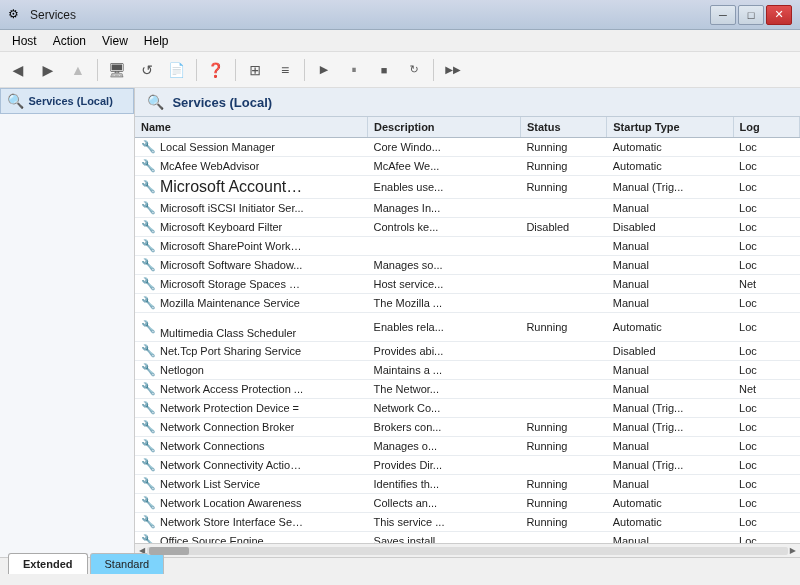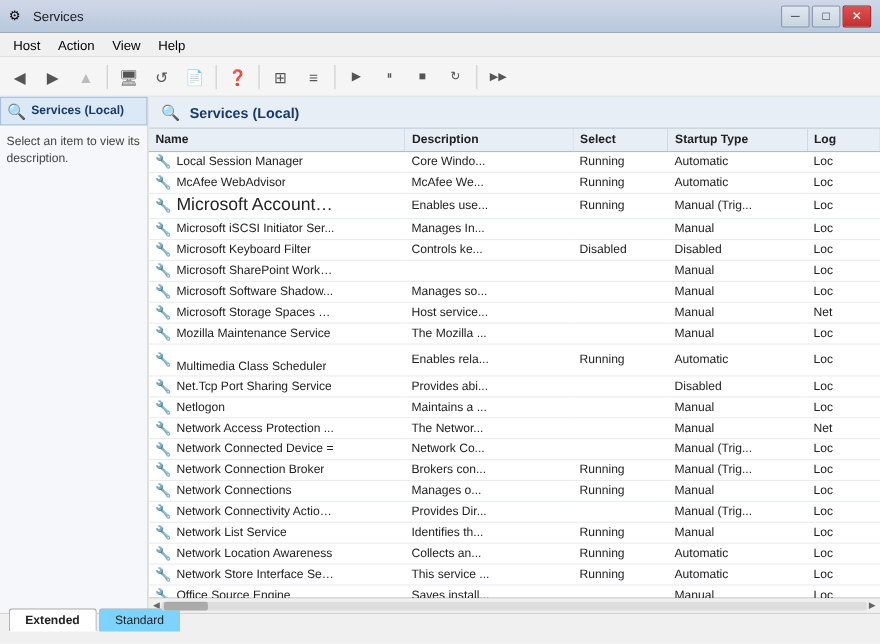--- a/index.html
+++ b/index.html
@@ -311,37 +311,36 @@
   <div class="toolbar-btn" style="font-size:10px;">▶▶</div>
 </div>
 
 <div class="main-layout">
 
   <div class="sidebar">
     <div class="sidebar-item">
       <span class="sidebar-item-icon">🔍</span>
       <span class="sidebar-item-label">Services (Local)</span>
     </div>
-    <div class="sidebar-description">Select an item to view its description.</div>
   </div>
 
   <div class="content-area">
 
     <div class="content-header">
       <span class="content-header-icon">🔍</span>
       <span class="content-header-title">Services (Local)</span>
     </div>
 
     <div class="services-table-container">
       <table class="services-table">
         <thead>
           <tr>
             <th style="width:175px;">Name</th>
             <th style="width:115px;">Description</th>
-            <th style="width:65px;">Select</th>
+            <th style="width:65px;">Status</th>
             <th style="width:95px;">Startup Type</th>
             <th style="width:50px;">Log</th>
           </tr>
         </thead>
         <tbody id="services-tbody">
         <tr>
               <td style="display: flex; align-items: center; gap: 4px; max-width: 175px; overflow: hidden;">
                 <span style="font-size: 12px; color: rgb(74, 122, 170); flex-shrink: 0;">🔧</span>
                 <span style="overflow: hidden; text-overflow: ellipsis; white-space: nowrap; font-size: 11px;">Local Session Manager</span>
               </td>
@@ -466,21 +465,21 @@
                 <span style="overflow: hidden; text-overflow: ellipsis; white-space: nowrap; font-size: 11px;">Network Access Protection ...</span>
               </td>
               <td style="max-width: 115px; overflow: hidden; text-overflow: ellipsis; font-size: 11px;">The Networ...</td>
               <td style="font-size: 11px; width: 65px;"></td>
               <td style="font-size: 11px; width: 95px; overflow: hidden; text-overflow: ellipsis;">Manual</td>
               <td style="font-size: 11px; width: 50px;">Net</td>
             </tr>
             <tr>
               <td style="display: flex; align-items: center; gap: 4px; max-width: 175px; overflow: hidden;">
                 <span style="font-size: 12px; color: rgb(74, 122, 170); flex-shrink: 0;">🔧</span>
-                <span style="overflow: hidden; text-overflow: ellipsis; white-space: nowrap; font-size: 11px;">Network Connected Device  =</span>
+                <span style="overflow: hidden; text-overflow: ellipsis; white-space: nowrap; font-size: 11px;">Network Protection Device  =</span>
               </td>
               <td style="max-width: 115px; overflow: hidden; text-overflow: ellipsis; font-size: 11px;">Network Co...</td>
               <td style="font-size: 11px; width: 65px;"></td>
               <td style="font-size: 11px; width: 95px; overflow: hidden; text-overflow: ellipsis;">Manual (Trig...</td>
               <td style="font-size: 11px; width: 50px;">Loc</td>
             </tr>
             <tr>
               <td style="display: flex; align-items: center; gap: 4px; max-width: 175px; overflow: hidden;">
                 <span style="font-size: 12px; color: rgb(74, 122, 170); flex-shrink: 0;">🔧</span>
                 <span style="overflow: hidden; text-overflow: ellipsis; white-space: nowrap; font-size: 11px;">Network Connection Broker</span>

